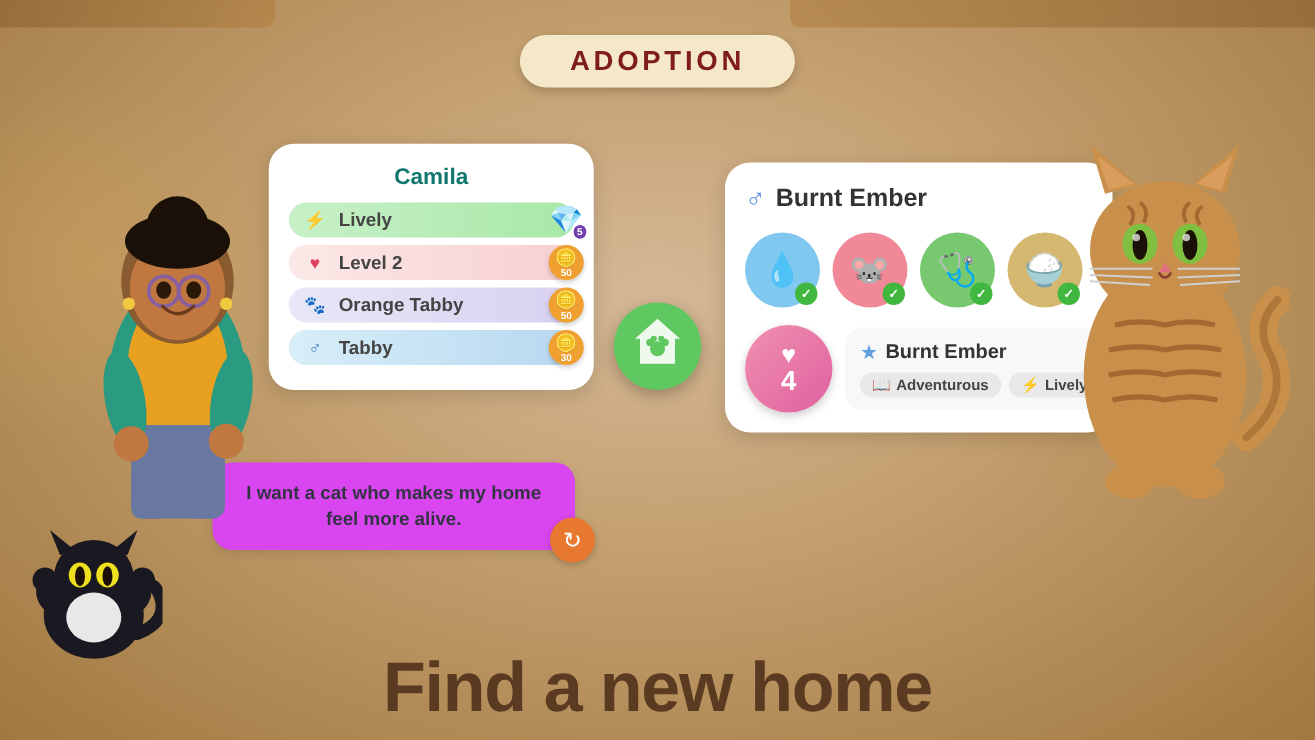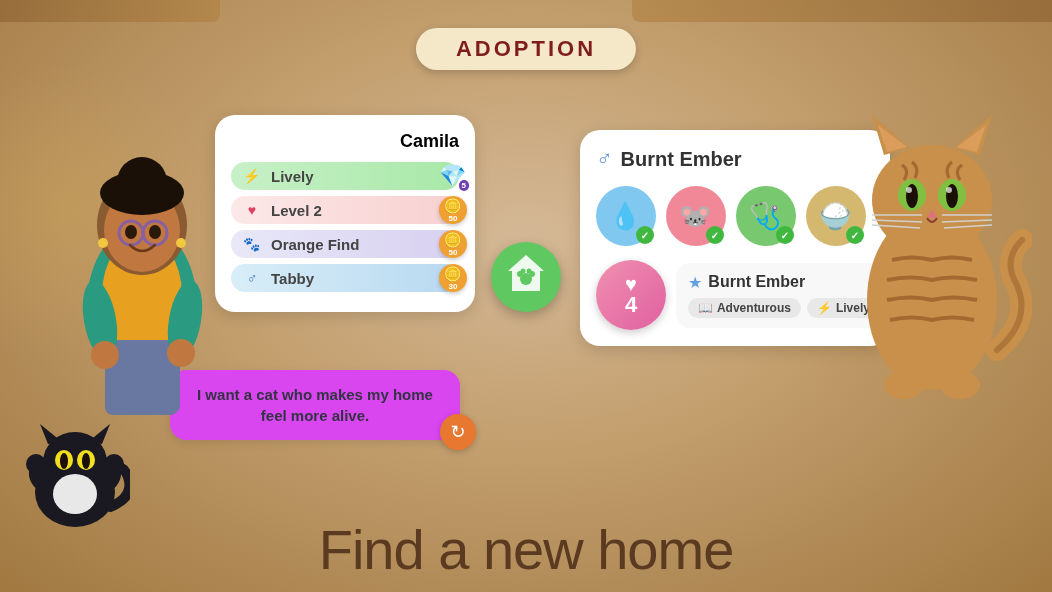--- a/index.html
+++ b/index.html
@@ -45,24 +45,24 @@
       top: 115px;
       left: 215px;
       width: 260px;
       background: white;
       border-radius: 20px;
       padding: 16px 16px 14px 16px;
       z-index: 5;
       box-shadow: 0 4px 16px rgba(0,0,0,0.15);
     }
     .card-title {
-      text-align: right;
+      text-align: center;
       font-size: 18px;
       font-weight: 700;
-      color: #000000;
+      color: #0f766e;
       margin-bottom: 10px;
     }
 
     .stat-row {
       display: flex;
       align-items: center;
       margin-bottom: 6px;
       position: relative;
     }
     .stat-bar {
@@ -341,21 +341,21 @@
     }
 
     
     .bottom-title {
       position: absolute;
       bottom: 10px;
       left: 0;
       right: 0;
       text-align: center;
       font-size: 56px;
-      font-weight: 400;
+      font-weight: 700;
       color: #5a3a20;
       z-index: 3;
       letter-spacing: -1px;
     }
 
     
     .top-strip-left {
       position: absolute;
       top: 0;
       left: 0;
@@ -470,21 +470,21 @@
       <div class="stat-cost">
         <span style="font-size:14px;">🪙</span>
         <span style="font-size:8px;font-weight:700;">50</span>
       </div>
     </div>
   </div>
 
   <div class="stat-row">
     <div class="stat-bar tabby">
       <div class="stat-icon" style="color:#9080c0;">🐾</div>
-      <span class="stat-label">Orange Find</span>
+      <span class="stat-label">Orange Tabby</span>
       <div class="stat-cost">
         <span style="font-size:14px;">🪙</span>
         <span style="font-size:8px;font-weight:700;">50</span>
       </div>
     </div>
   </div>
 
   <div class="stat-row">
     <div class="stat-bar male">
       <div class="stat-icon" style="color:#4080c0;">♂</div>

